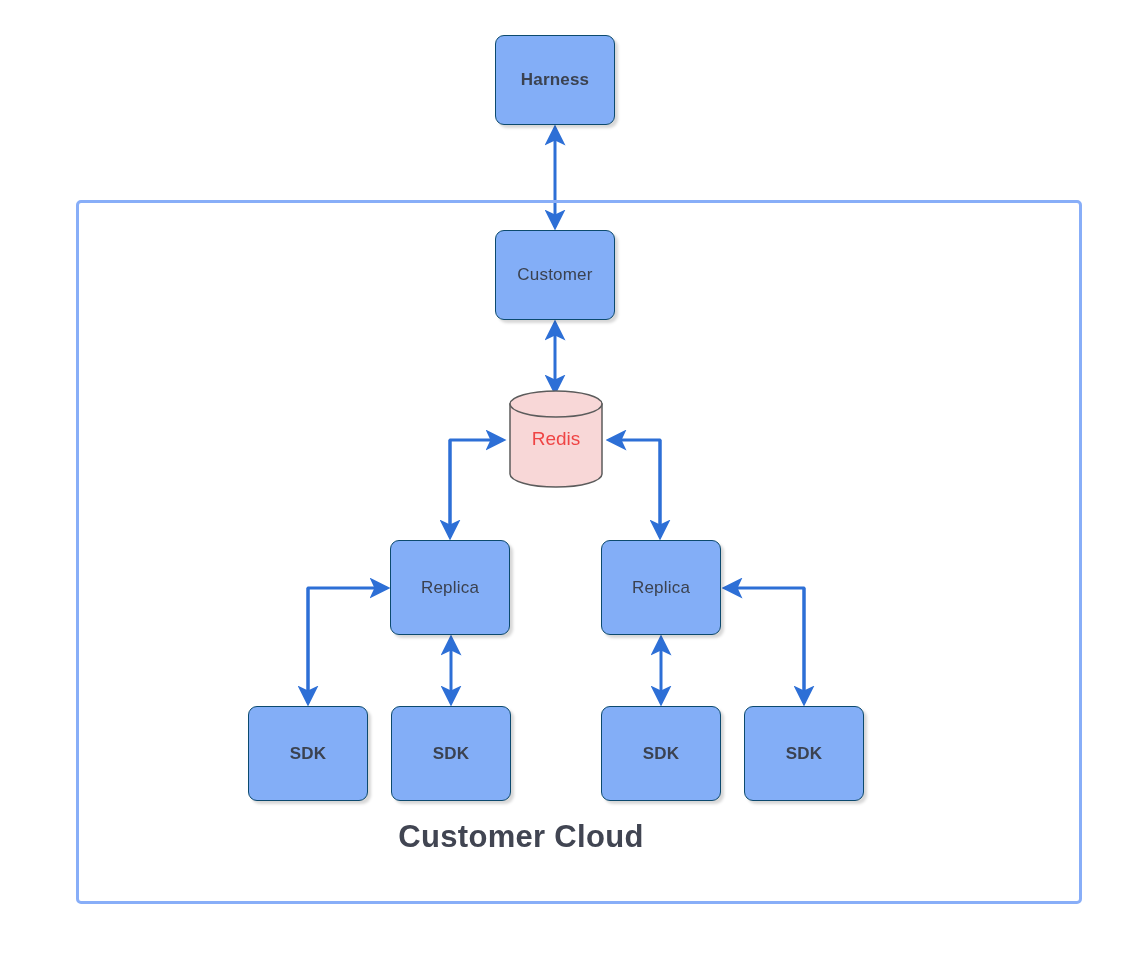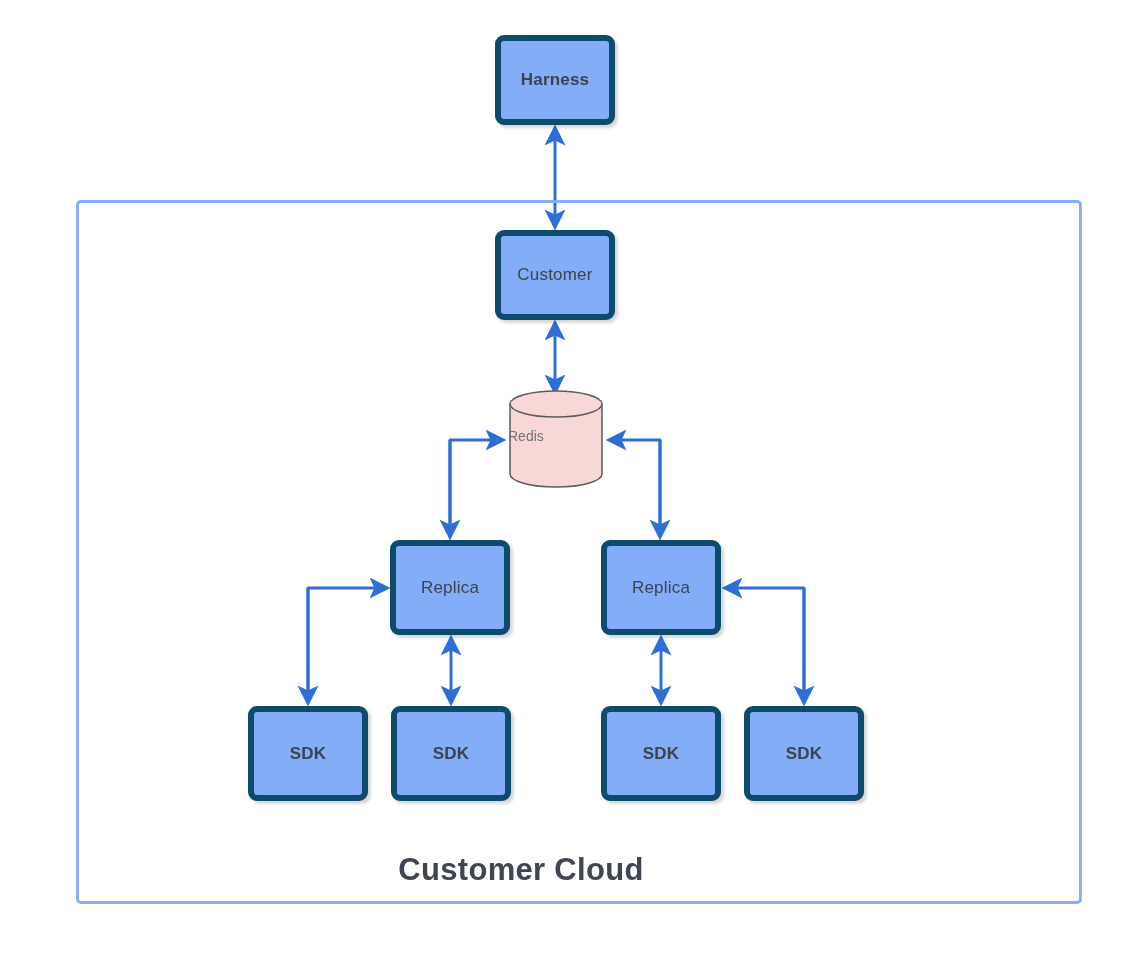--- a/index.html
+++ b/index.html
@@ -32,39 +32,39 @@
     justify-content: center;
     color: #3b4250;
     font-size: 17px;
     letter-spacing: 0.2px;
     text-align: center;
     z-index: 3;
   }
   .node.box {
     background: #82add8;
     background: #83aef7;
-    border: 6px solid #0c4a6e;
+    border: 1px solid #0c4a6e;
     border-radius: 9px;
     box-shadow: 3px 3px 3px rgba(0,0,0,0.16);
   }
   .node.bold {
     font-weight: bold;
     font-size: 17px;
   }
   .cylinder {
     position: absolute;
     z-index: 3;
   }
   .cyl-label {
     position: absolute;
     left: 0;
     right: 0;
-    text-align: left;
-    color: #737373;
-    font-size: 14px;
+    text-align: center;
+    color: #ef4444;
+    font-size: 19px;
   }
   .group-box {
     position: absolute;
     box-sizing: border-box;
     border: 3px solid #88aef8;
     border-radius: 5px;
     background: transparent;
     z-index: 1;
   }
   .group-title {
@@ -156,15 +156,15 @@
   </div>
 
   <div class="node box bold" style="left:601px; top:706px; width:120px; height:95px;">
     <span>SDK</span>
   </div>
 
   <div class="node box bold" style="left:744px; top:706px; width:120px; height:95px;">
     <span>SDK</span>
   </div>
 
-  <div class="group-title" style="left:76px; top:852px; width:890px;">Customer Cloud</div>
+  <div class="group-title" style="left:76px; top:819px; width:890px;">Customer Cloud</div>
 
 </div>
 
 </body></html>

